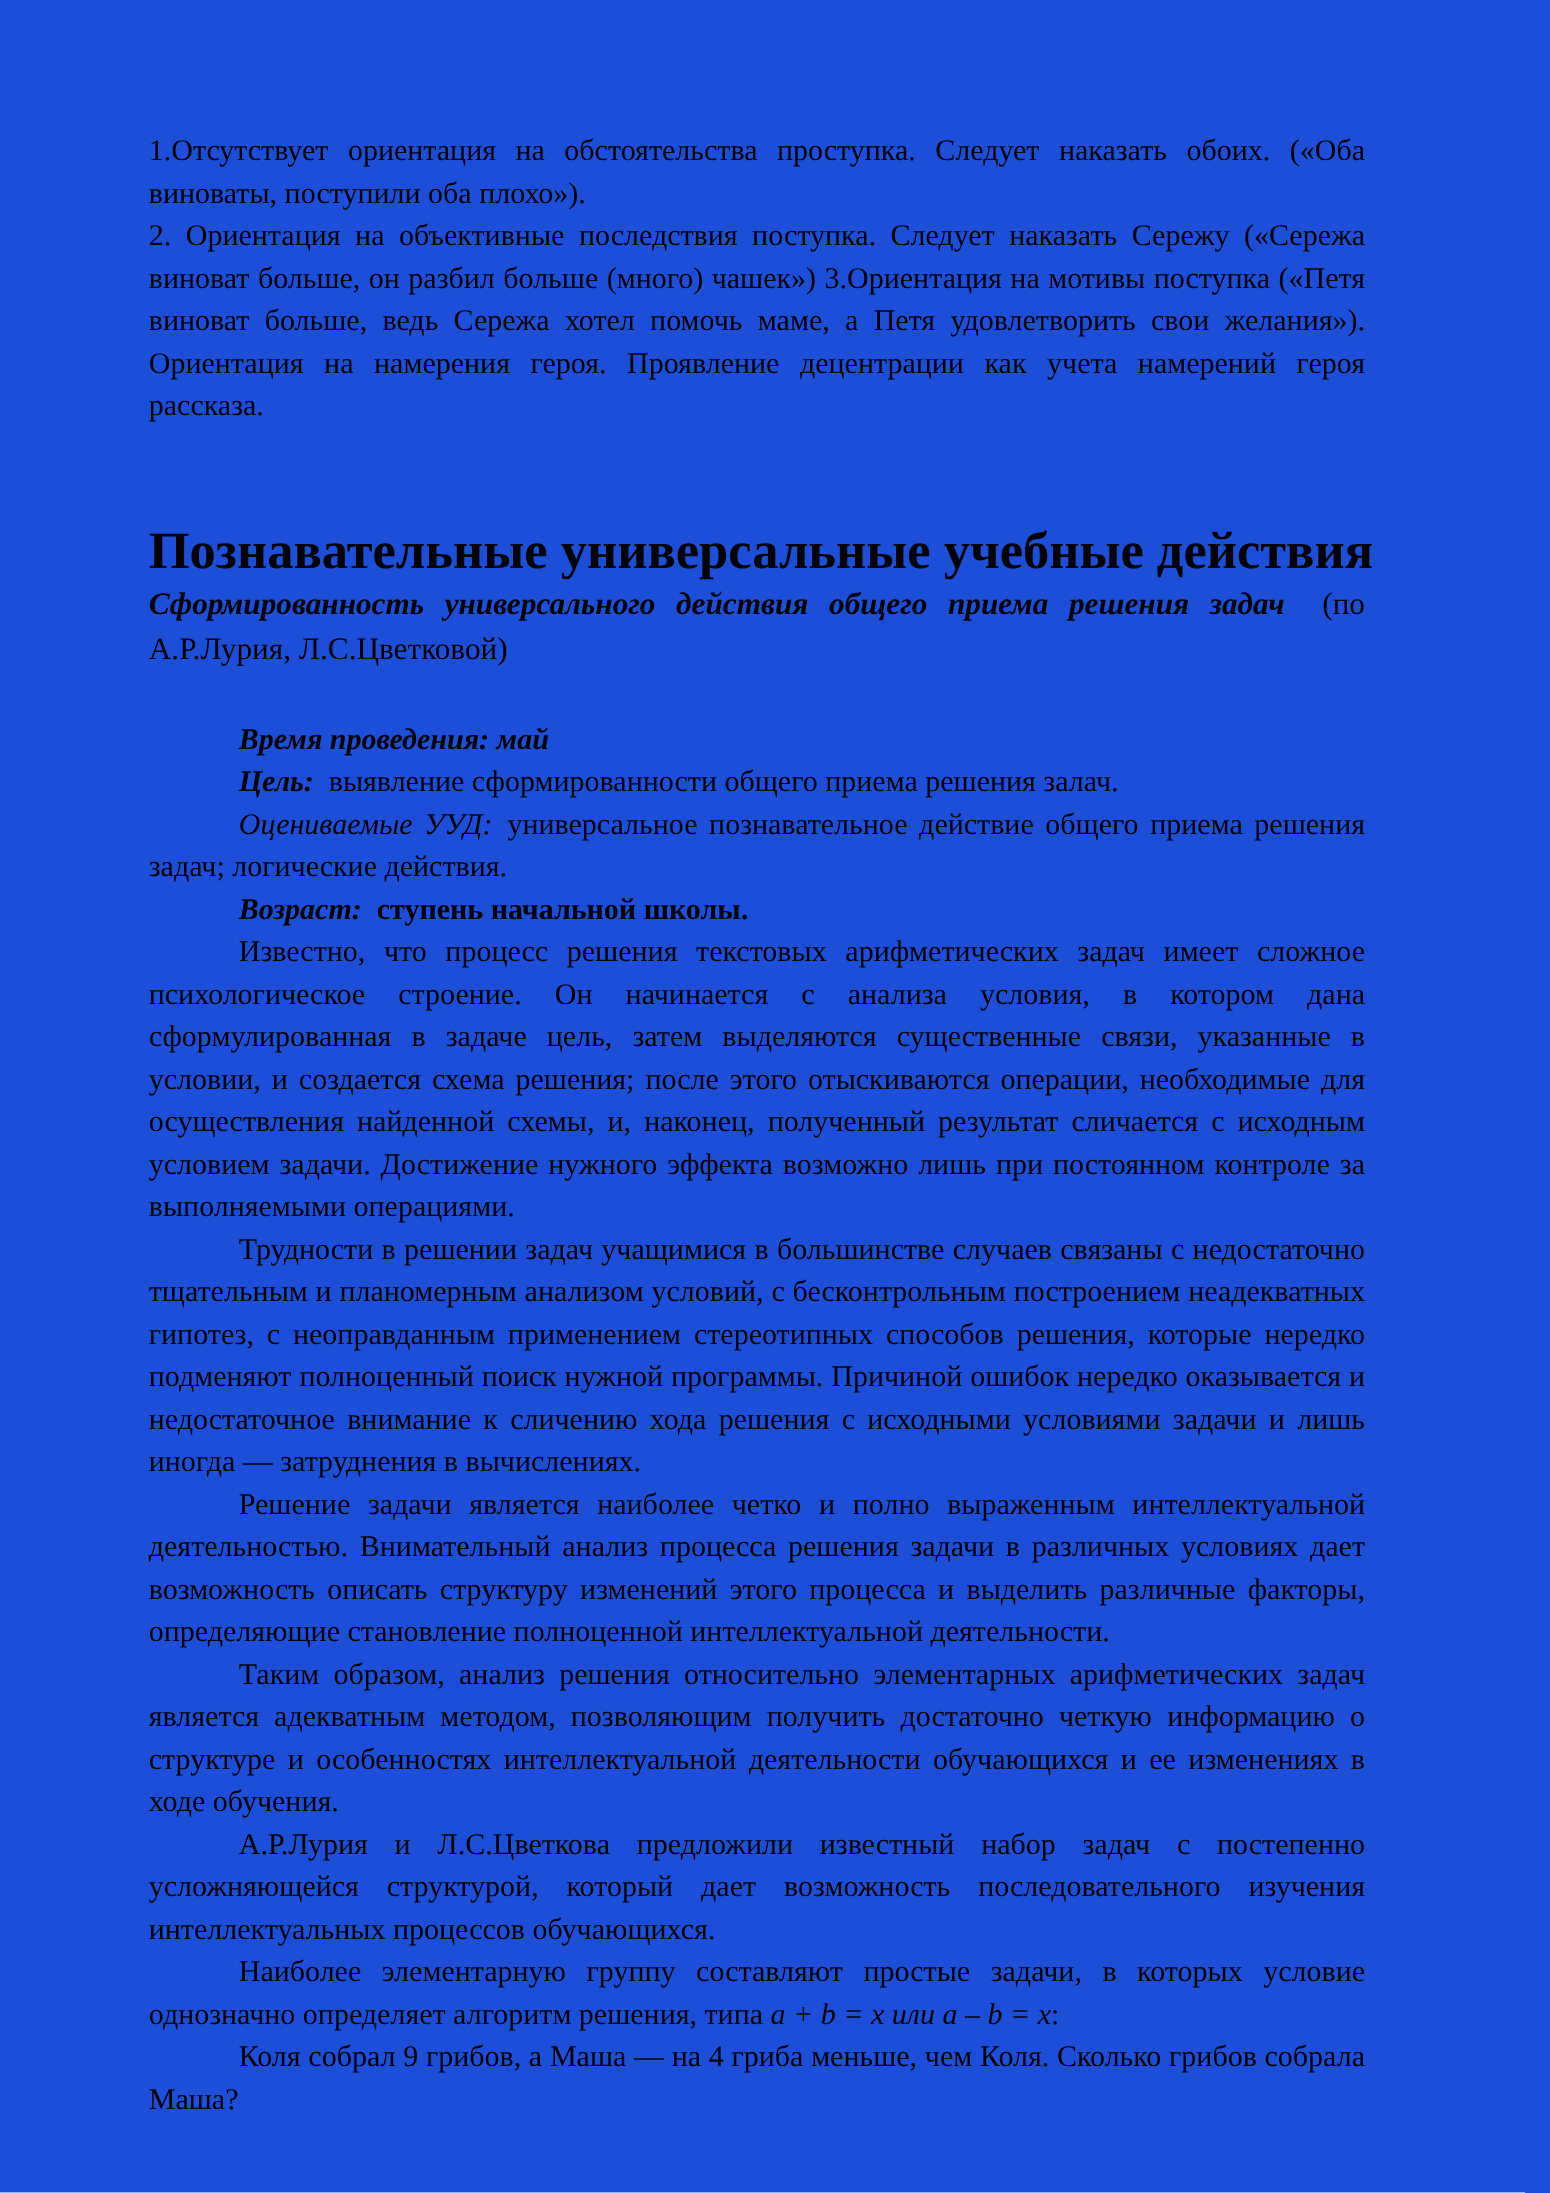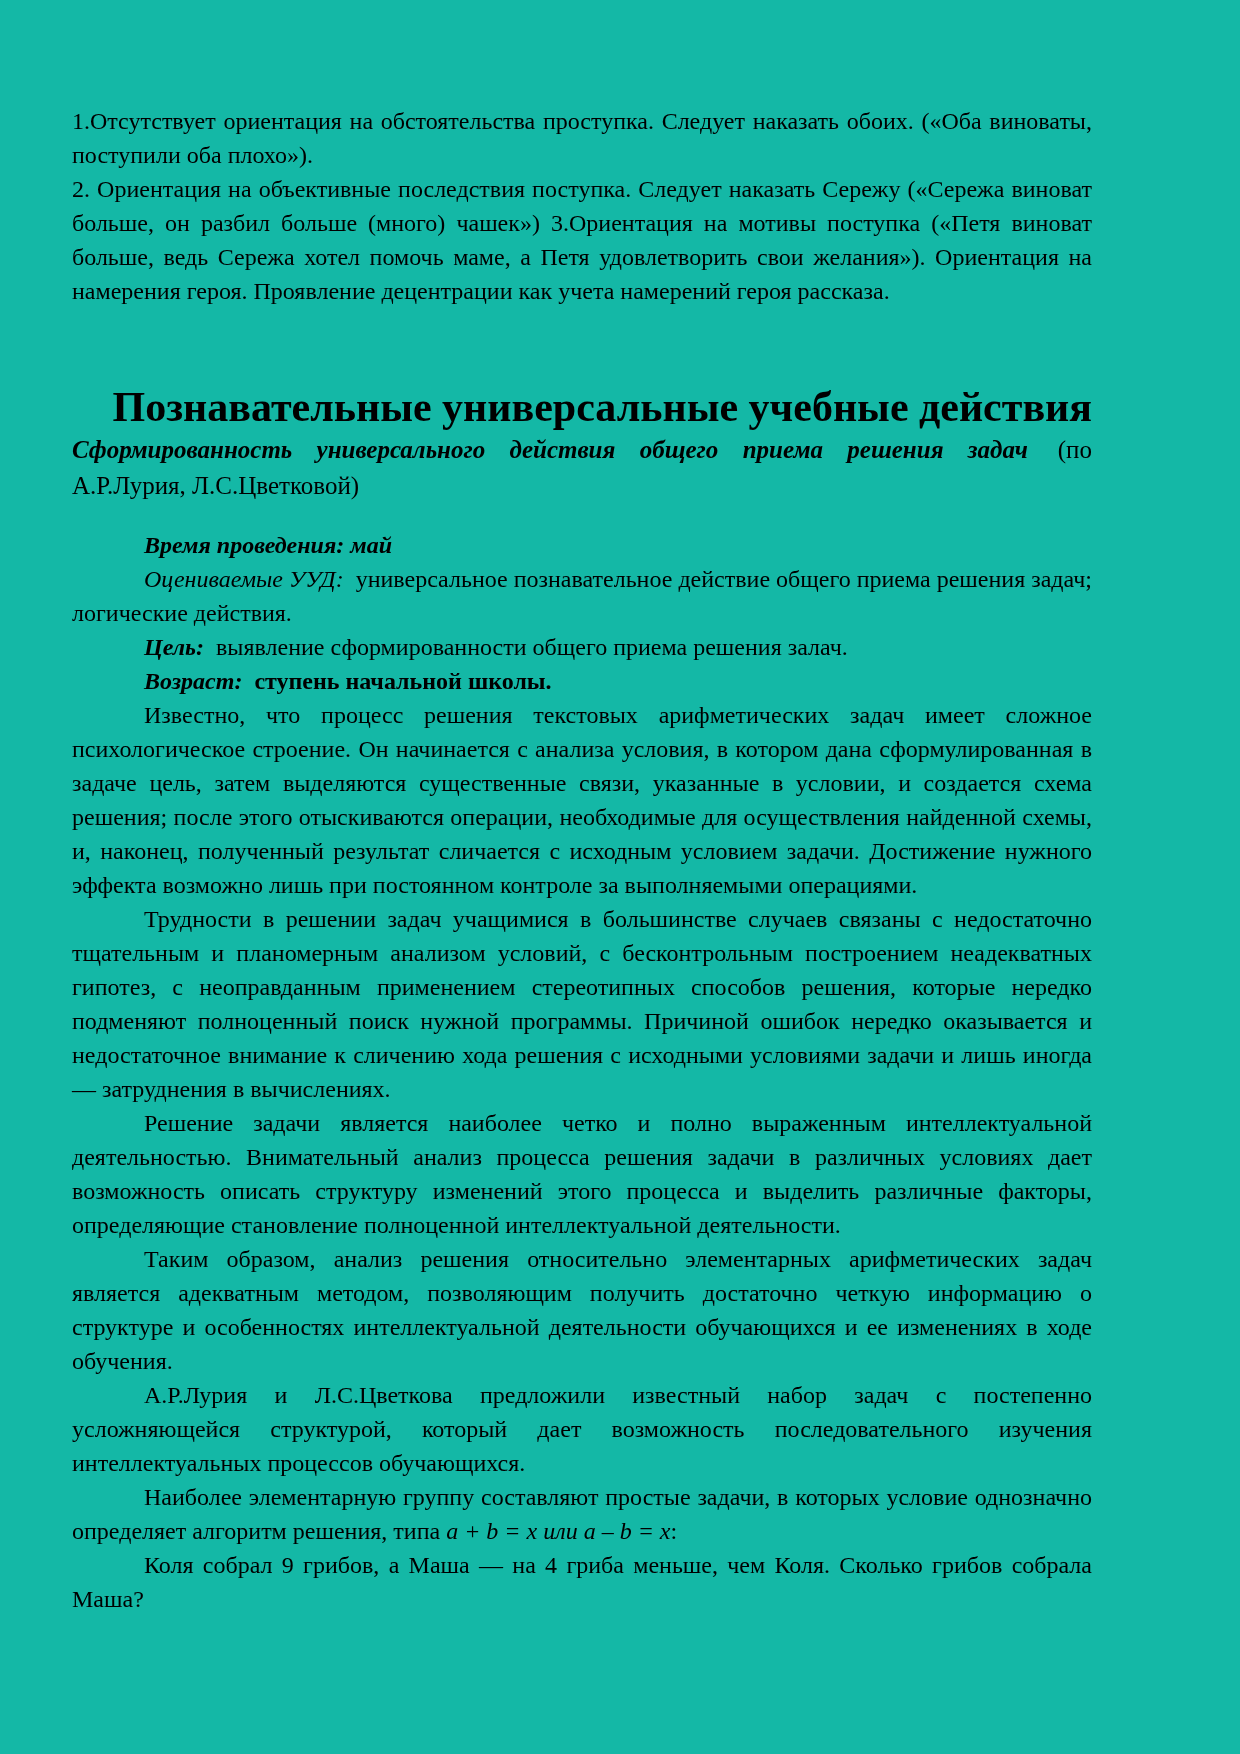--- a/index.html
+++ b/index.html
@@ -1,67 +1,67 @@
 <!DOCTYPE html>
 <html lang="ru"><head>
 <meta charset="utf-8">
 <style>
   html, body { margin: 0; padding: 0; background: #ffffff; }
   .page {
     position: relative;
     width: 1240px;
     height: 1754px;
-    background: #14b8a6;
+    background: #1d4ed8;
     color: #000000;
     font-family: "Liberation Serif", serif;
     font-size: 24px;
     line-height: 34px;
     box-sizing: border-box;
-    padding: 104px 148px 0 72px;
+    padding: 104px 148px 0 119px;
     overflow: hidden;
   }
   p { margin: 0; text-align: justify; }
   .indent { text-indent: 72px; }
   .heading {
     font-size: 42px;
     line-height: 50px;
     font-weight: bold;
     margin-top: 74px;
     text-align: right;
     white-space: nowrap;
   }
   .subheading {
     font-size: 25px;
     line-height: 36px;
   }
   .emph { font-weight: bold; font-style: italic; }
   .src { font-weight: normal; font-style: normal; margin-left: 30px; }
-  .meta-start { margin-top: 24px; }
+  .meta-start { margin-top: 37px; }
   .bi { font-weight: bold; font-style: italic; }
   .it { font-style: italic; }
   .b  { font-weight: bold; }
   .lbl { margin-right: 12px; }
 </style>
 </head>
 <body>
 
 <div class="page">
 
   <p>1.Отсутствует ориентация на обстоятельства проступка. Следует наказать обоих. («Оба виноваты, поступили оба плохо»).</p>
   <p>2. Ориентация на объективные последствия поступка.  Следует наказать Сережу («Сережа виноват больше, он разбил больше (много) чашек») 3.Ориентация на мотивы поступка («Петя виноват больше, ведь Сережа хотел помочь маме, а Петя удовлетворить свои желания»). Ориентация на  намерения героя. Проявление децентрации как  учета намерений героя рассказа.</p>
 
   <p class="heading">Познавательные универсальные учебные действия</p>
 
   <p class="subheading"><span class="emph">Сформированность универсального действия  общего приема решения задач</span><span class="src">(по А.Р.Лурия, Л.С.Цветковой)</span></p>
 
   <p class="indent meta-start"><span class="bi">Время проведения:  май</span></p>
 
+  <p class="indent"><span class="bi lbl">Цель:</span><span>выявление сформированности общего приема решения залач.</span></p>
+
   <p class="indent"><span class="it lbl">Оцениваемые УУД:</span><span>универсальное познавательное действие общего приема решения задач; логические действия.</span></p>
-
-  <p class="indent"><span class="bi lbl">Цель:</span><span>выявление сформированности общего приема решения залач.</span></p>
 
   <p class="indent"><span class="bi lbl">Возраст:</span><span class="b">ступень начальной школы.</span></p>
 
   <p class="indent">Известно, что процесс решения текстовых арифметических задач имеет сложное психологическое строение. Он начинается с анализа условия, в котором дана сформулированная в задаче цель, затем выделяются существенные связи, указанные в условии, и создается схема решения; после этого отыскиваются операции, необходимые для осуществления найденной схемы, и, наконец, полученный результат сличается с исходным условием задачи. Достижение нужного эффекта возможно лишь при постоянном контроле за выполняемыми операциями.</p>
   <p class="indent">Трудности в решении задач учащимися в большинстве случаев связаны с недостаточно тщательным и планомерным анализом условий, с бесконтрольным построением неадекватных гипотез, с неоправданным применением стереотипных способов решения, которые нередко подменяют полноценный поиск нужной программы. Причиной ошибок нередко оказывается и недостаточное внимание к сличению хода решения с исходными условиями задачи и лишь иногда — затруднения в вычислениях.</p>
   <p class="indent">Решение задачи является наиболее четко и полно выраженным интеллектуальной деятельностью. Внимательный анализ процесса решения задачи в различных условиях дает возможность описать структуру изменений этого процесса и выделить различные факторы, определяющие становление полноценной интеллектуальной деятельности.</p>
   <p class="indent">Таким образом, анализ решения относительно элементарных арифметических задач является адекватным методом, позволяющим получить достаточно четкую информацию о структуре и особенностях интеллектуальной деятельности обучающихся и ее изменениях в ходе обучения.</p>
   <p class="indent">А.Р.Лурия и Л.С.Цветкова предложили известный набор задач с постепенно усложняющейся структурой, который дает возможность последовательного изучения интеллектуальных процессов обучающихся.</p>
 
   <p class="indent"><span>Наиболее элементарную группу составляют простые  задачи, в которых условие однозначно  определяет  алгоритм решения, типа </span><span class="it">a + b = x или a – b = x</span><span>:</span></p>

